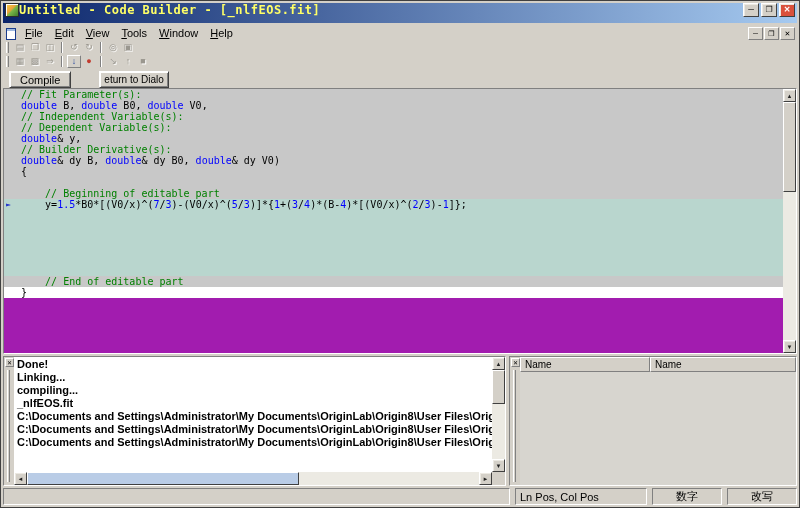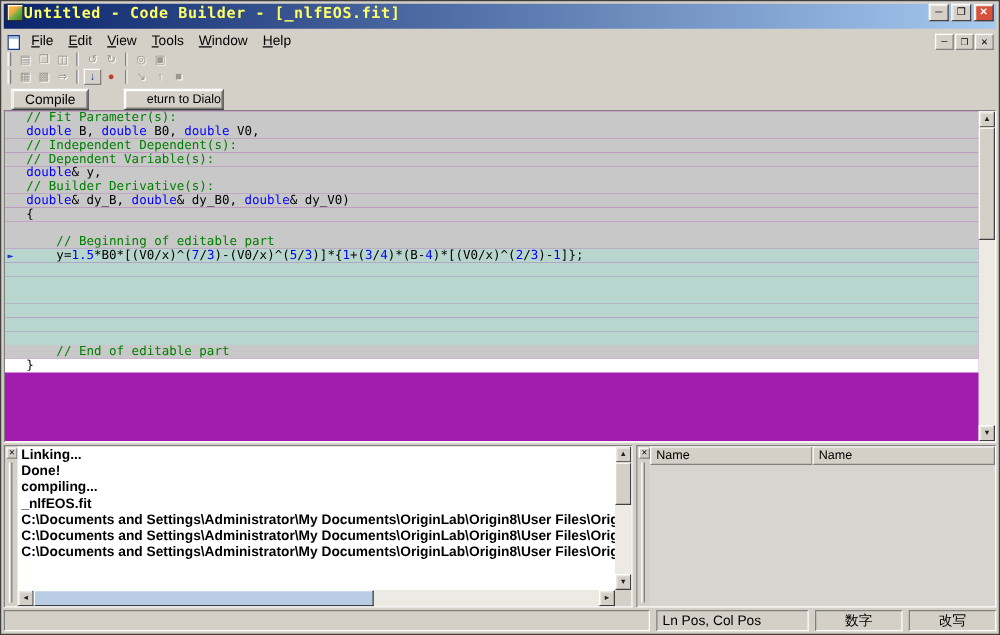--- a/index.html
+++ b/index.html
@@ -38,21 +38,21 @@
   .tb-btn.disabled{color:#9a978f;text-shadow:1px 1px 0 #fff}
   .tb-btn.hot{border:1px solid;border-color:#fff #808080 #808080 #fff;background:#d4d0c8;color:#1b3f9e}
   .tb-btn.red{color:#c23b2e}
   .tb-sep{width:2px;height:11px;border-left:1px solid #808080;border-right:1px solid #fff;margin:0 3px}
 
   
   .actionbar{flex:0 0 20px;display:flex;align-items:flex-end;gap:28px;padding-left:6px}
   .btn{height:17px;background:#d4d0c8;border:1px solid;border-color:#fff #404040 #404040 #fff;
     box-shadow:inset 1px 1px 0 #fff,inset -1px -1px 0 #808080;font-size:11px;padding:0 10px;
     display:flex;align-items:center;white-space:nowrap}
-  .btn.return{font-size:10px;padding:0 17px;overflow:hidden;max-width:80px}
+  .btn.return{font-size:10px;padding:0 4px;overflow:hidden;max-width:80px}
 
   
   .editor{flex:1 1 auto;position:relative;background:#fff;border:1px solid;border-color:#808080 #fff #fff #808080;overflow:hidden}
   .code-lines{position:absolute;left:0;top:0;right:13px;bottom:0;background:#a21caf}
   .code-line{height:11px;font:10px/11px "DejaVu Sans Mono",monospace;white-space:pre;padding-left:17px;position:relative}
   .line-marker{position:absolute;left:2px;top:1px;color:#2233cc;font-size:8px;line-height:10px}
   .bg-gray{background:var(--noneditable-bg,#c8c8c8)}
   .bg-teal{background:var(--editable-bg,#b9d6ce)}
   .bg-white{background:#fff}
   .tok-k{color:var(--keyword,#0000ff)}
@@ -90,21 +90,21 @@
   .watch-header{display:flex;height:15px}
   .watch-col{background:#d4d0c8;border:1px solid;border-color:#fff #808080 #808080 #fff;
     font-size:10px;padding:1px 4px;white-space:nowrap;overflow:hidden}
   .watch-col.name{width:130px}
   .watch-col.value{flex:1}
 
   
   .statusbar{flex:0 0 16px;display:flex;gap:5px;align-items:stretch;font-size:11px;margin-top:2px}
   .seg{border:1px solid;border-color:#808080 #fff #fff #808080;padding:0 4px;display:flex;align-items:center;white-space:nowrap;overflow:hidden}
   .seg.main{flex:1}
-  .seg.pos{width:122px}
+  .seg.pos{width:132px}
   .seg.mode{width:70px;justify-content:center}
 </style>
 </head>
 <body>
 
 <div class="window">
 
   <div class="titlebar">
     <span class="app-icon"></span>
     <span class="title-text">Untitled - Code Builder - [_nlfEOS.fit]</span>
@@ -159,21 +159,21 @@
 
   <div class="actionbar">
     <button class="btn">Compile</button>
     <button class="btn return">eturn to Dialo</button>
   </div>
 
   <div class="editor">
     <div class="code-lines">
         <div class="code-line bg-gray"><span class="tok-c">// Fit Parameter(s):</span></div>
         <div class="code-line bg-gray"><span class="tok-k">double</span><span class="tok-t"> B, </span><span class="tok-k">double</span><span class="tok-t"> B0, </span><span class="tok-k">double</span><span class="tok-t"> V0,</span></div>
-        <div class="code-line bg-gray"><span class="tok-c">// Independent Dependent(s):</span></div>
+        <div class="code-line bg-gray"><span class="tok-c">// Independent Variable(s):</span></div>
         <div class="code-line bg-gray"><span class="tok-c">// Dependent Variable(s):</span></div>
         <div class="code-line bg-gray"><span class="tok-k">double</span><span class="tok-t">&amp; y,</span></div>
         <div class="code-line bg-gray"><span class="tok-c">// Builder Derivative(s):</span></div>
         <div class="code-line bg-gray"><span class="tok-k">double</span><span class="tok-t">&amp; dy_B, </span><span class="tok-k">double</span><span class="tok-t">&amp; dy_B0, </span><span class="tok-k">double</span><span class="tok-t">&amp; dy_V0)</span></div>
         <div class="code-line bg-gray"><span class="tok-t">{</span></div>
         <div class="code-line bg-gray"></div>
         <div class="code-line bg-gray"><span class="tok-c">    // Beginning of editable part</span></div>
         <div class="code-line bg-teal"><span class="line-marker">►</span><span class="tok-t">    y=</span><span class="tok-n">1.5</span><span class="tok-t">*B0*[(V0/x)^(</span><span class="tok-n">7</span><span class="tok-t">/</span><span class="tok-n">3</span><span class="tok-t">)-(V0/x)^(</span><span class="tok-n">5</span><span class="tok-t">/</span><span class="tok-n">3</span><span class="tok-t">)]*{</span><span class="tok-n">1</span><span class="tok-t">+(</span><span class="tok-n">3</span><span class="tok-t">/</span><span class="tok-n">4</span><span class="tok-t">)*(B-</span><span class="tok-n">4</span><span class="tok-t">)*[(V0/x)^(</span><span class="tok-n">2</span><span class="tok-t">/</span><span class="tok-n">3</span><span class="tok-t">)-</span><span class="tok-n">1</span><span class="tok-t">]};</span></div>
         <div class="code-line bg-teal"></div>
         <div class="code-line bg-teal"></div>
@@ -193,22 +193,22 @@
 
   <div class="bottom">
 
     <div class="panel output-panel">
       <div class="pane-grip">
         <span class="pane-close">✕</span>
         <span class="pane-grip-bar"></span>
       </div>
       <div class="output-content">
         <div>
+            <div class="out-line">Done!</div>
             <div class="out-line">Linking...</div>
-            <div class="out-line">Done!</div>
             <div class="out-line">compiling...</div>
             <div class="out-line">_nlfEOS.fit</div>
             <div class="out-line">C:\Documents and Settings\Administrator\My Documents\OriginLab\Origin8\User Files\OriginC\NLSF\</div>
             <div class="out-line">C:\Documents and Settings\Administrator\My Documents\OriginLab\Origin8\User Files\OriginC\NLSF\</div>
             <div class="out-line">C:\Documents and Settings\Administrator\My Documents\OriginLab\Origin8\User Files\OriginC\NLSF\</div>
           </div>
       </div>
       <div class="output-vscroll">
         <span class="scroll-btn" style="top:0;left:0">▲</span>
         <span class="vthumb" style="top:13px;height:34px"></span>

